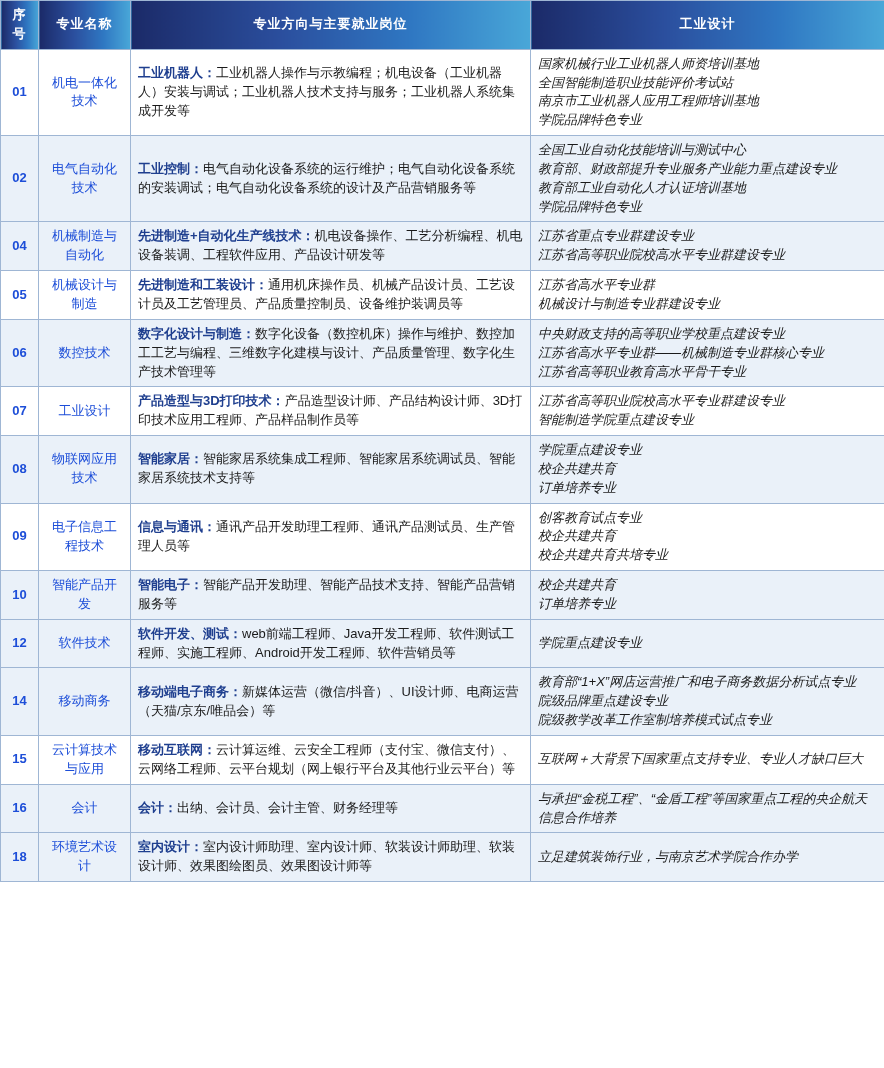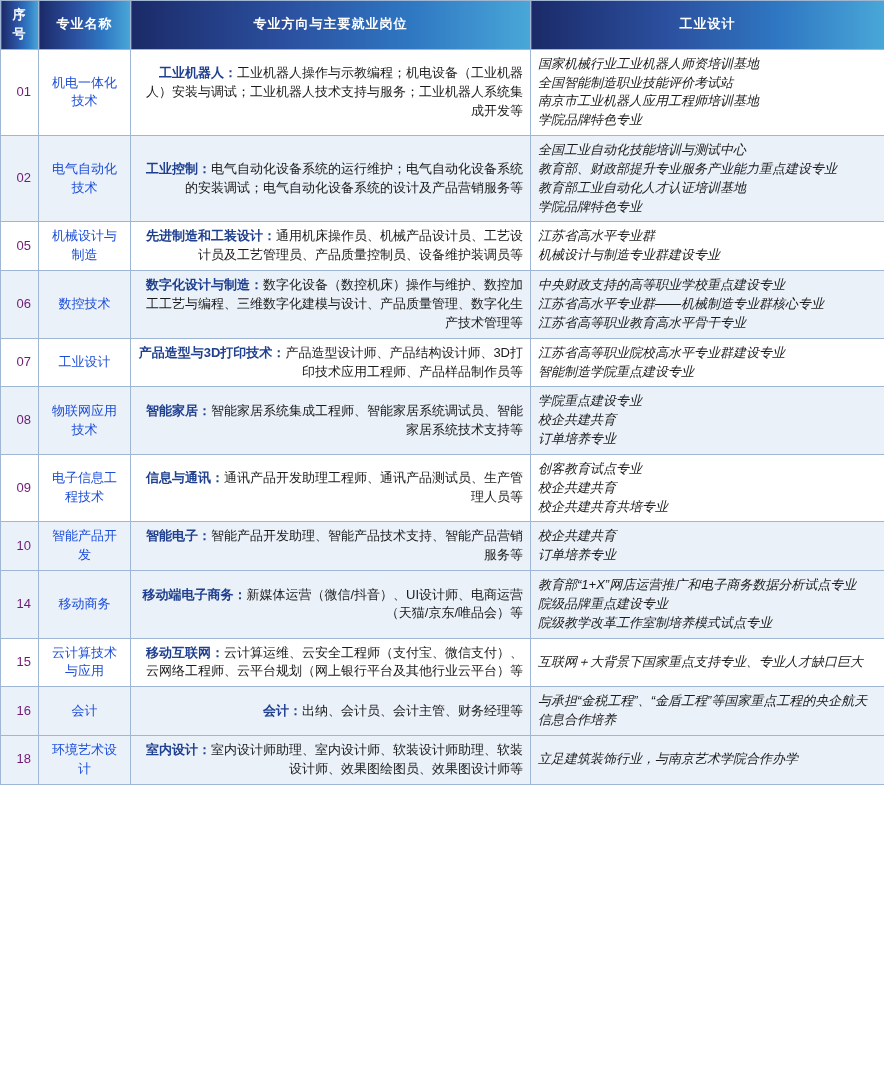--- a/index.html
+++ b/index.html
@@ -33,32 +33,32 @@
     border: 1px solid #1b2a68;
     padding: 8px 4px;
     letter-spacing: 1px;
   }
   col.c-num { width: 38px; }
   col.c-name { width: 92px; }
   col.c-dir { width: 400px; }
   col.c-feat { width: 354px; }
 
   td.num {
-    text-align: right;
+    text-align: center;
     font-size: 15px;
-    color: #701a75;
-    font-weight: normal;
+    color: #1d4ed8;
+    font-weight: bold;
   }
   td.name {
     text-align: center;
     font-size: 13.5px;
     color: #1d4ed8;
   }
   td.dir {
-    text-align: right;
+    text-align: left;
   }
   td.feat {
     text-align: left;
     font-size: 13px;
     font-style: italic;
   }
   .lead {
     font-weight: bold;
     color: #1f3f8f;
   }
@@ -109,20 +109,29 @@
       <td class="dir"><span class="lead">工业控制：</span><span>电气自动化设备系统的运行维护；电气自动化设备系统的安装调试；电气自动化设备系统的设计及产品营销服务等</span></td>
       <td class="feat">
         <span class="feat-line">全国工业自动化技能培训与测试中心</span>
         <span class="feat-line">教育部、财政部提升专业服务产业能力重点建设专业</span>
         <span class="feat-line">教育部工业自动化人才认证培训基地</span>
         <span class="feat-line">学院品牌特色专业</span>
       </td>
     </tr>
 
 
+    <tr class="alt">
+      <td class="num">04</td>
+      <td class="name">机械制造与自动化</td>
+      <td class="dir"><span class="lead">先进制造+自动化生产线技术：</span><span>机电设备操作、工艺分析编程、机电设备装调、工程软件应用、产品设计研发等</span></td>
+      <td class="feat">
+        <span class="feat-line">江苏省重点专业群建设专业</span>
+        <span class="feat-line">江苏省高等职业院校高水平专业群建设专业</span>
+      </td>
+    </tr>
 
     <tr class="plain">
       <td class="num">05</td>
       <td class="name">机械设计与制造</td>
       <td class="dir"><span class="lead">先进制造和工装设计：</span><span>通用机床操作员、机械产品设计员、工艺设计员及工艺管理员、产品质量控制员、设备维护装调员等</span></td>
       <td class="feat">
         <span class="feat-line">江苏省高水平专业群</span>
         <span class="feat-line">机械设计与制造专业群建设专业</span>
       </td>
     </tr>
@@ -174,20 +183,28 @@
       <td class="num">10</td>
       <td class="name">智能产品开发</td>
       <td class="dir"><span class="lead">智能电子：</span><span>智能产品开发助理、智能产品技术支持、智能产品营销服务等</span></td>
       <td class="feat">
         <span class="feat-line">校企共建共育</span>
         <span class="feat-line">订单培养专业</span>
       </td>
     </tr>
 
 
+    <tr class="alt">
+      <td class="num">12</td>
+      <td class="name">软件技术</td>
+      <td class="dir"><span class="lead">软件开发、测试：</span><span>web前端工程师、Java开发工程师、软件测试工程师、实施工程师、Android开发工程师、软件营销员等</span></td>
+      <td class="feat">
+        <span class="feat-line">学院重点建设专业</span>
+      </td>
+    </tr>
 
 
     <tr class="alt">
       <td class="num">14</td>
       <td class="name">移动商务</td>
       <td class="dir"><span class="lead">移动端电子商务：</span><span>新媒体运营（微信/抖音）、UI设计师、电商运营（天猫/京东/唯品会）等</span></td>
       <td class="feat">
         <span class="feat-line">教育部“1+X”网店运营推广和电子商务数据分析试点专业</span>
         <span class="feat-line">院级品牌重点建设专业</span>
         <span class="feat-line">院级教学改革工作室制培养模式试点专业</span>

